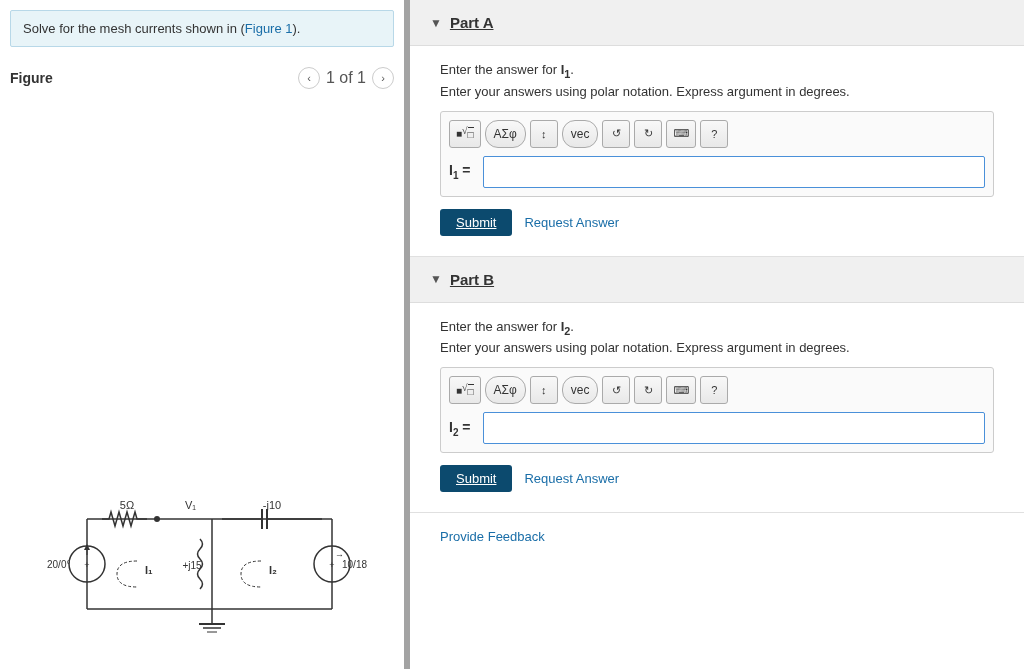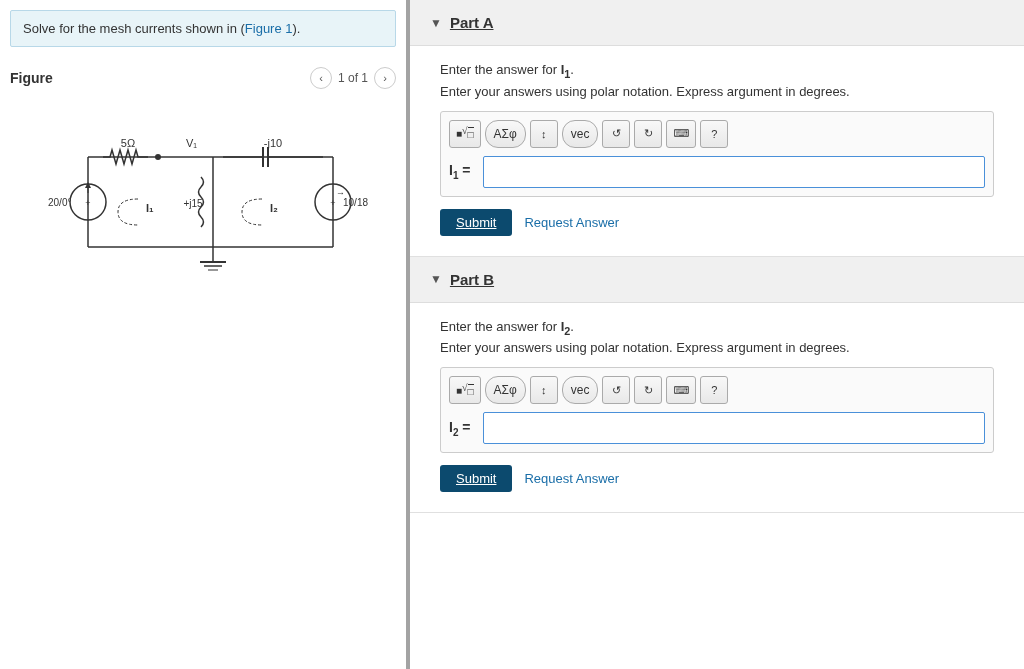--- a/index.html
+++ b/index.html
@@ -2,21 +2,21 @@
 <html><head>
   <meta charset="utf-8">
   <style>
     * { box-sizing: border-box; margin: 0; padding: 0; }
     body { font-family: Arial, sans-serif; font-size: 14px; background: #f5f5f5; display: flex; height: 669px; overflow: hidden; }
 
     
     .left-panel {
       width: 410px;
       background: #fff;
-      border-right: 4px solid #a3a3a3;
+      border-right: 6px solid #a3a3a3;
       display: flex;
       flex-direction: column;
       padding: 0;
     }
 
     .problem-statement {
       background: #e8f4f8;
       border: 1px solid #b8d8e8;
       margin: 10px;
       padding: 10px 12px;
@@ -28,21 +28,20 @@
     .problem-statement a {
       color: #1a6ea8;
       text-decoration: none;
     }
 
     .figure-area {
       flex: 1;
       display: flex;
       flex-direction: column;
       padding: 10px;
-      gap: 20px;
     }
 
     .figure-header {
       display: flex;
       align-items: center;
       justify-content: space-between;
       margin-bottom: 8px;
     }
 
     .figure-title {
@@ -65,28 +64,28 @@
       border-radius: 50%;
       cursor: pointer;
       display: flex;
       align-items: center;
       justify-content: center;
       font-size: 11px;
       color: #555;
     }
 
     .nav-counter {
-      font-size: 12px;
+      font-size: 16px;
       color: #555;
     }
 
     .circuit-container {
       flex: 1;
       display: flex;
-      align-items: flex-start;
+      align-items: flex-end;
       justify-content: center;
     }
 
     
     .right-panel {
       flex: 1;
       background: #fff;
       overflow-y: auto;
       padding: 0;
     }
@@ -396,13 +395,14 @@
         </div>
       </div>
 
       <div class="action-row">
         <button class="submit-btn">Submit</button>
         <a class="request-answer-link">Request Answer</a>
       </div>
     </div>
   </div>
 
+  <a class="feedback-link">Provide Feedback</a>
 </div>
 
 </body></html>

